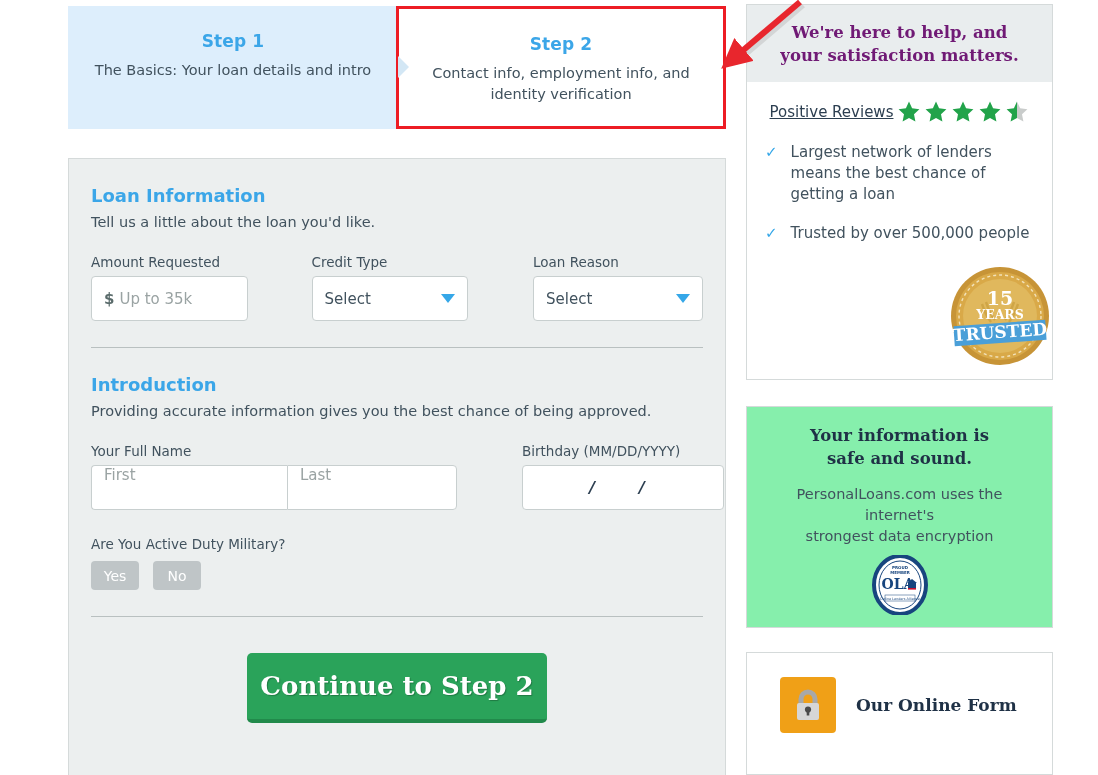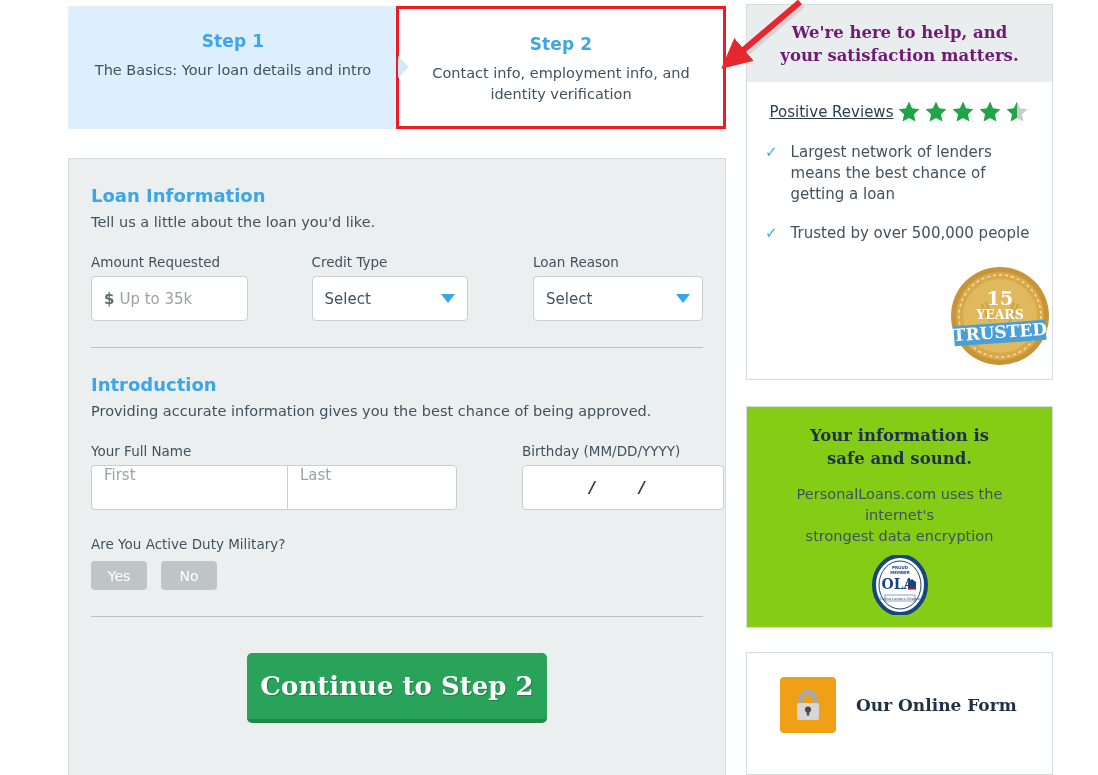--- a/index.html
+++ b/index.html
@@ -143,21 +143,21 @@
   }
   .bday-seg { width: 44px; text-align: center; }
   .bday-seg.yr { width: 56px; }
   .bday-slash { font-style: italic; color: #2c3e50; font-weight: 600;}
 
   .yn-btn {
     background: #bfc5c7;
     color: #ffffff;
     border: none;
     border-radius: 4px;
-    width: 56px; height: 29px;
+    width: 48px; height: 29px;
     font-size: 14px;
     font-family: inherit;
     margin-right: 9px;
     cursor: pointer;
   }
 
   .continue-btn {
     display: block;
     margin: 0 auto;
     width: 300px; height: 70px;
@@ -223,21 +223,21 @@
     flex: 0 0 auto;
   }
   .bullet .txt {
     color: #41525e;
     font-size: 15px;
     line-height: 21px;
   }
   .badge-wrap { text-align: right; padding-top: 2px; }
 
   .safe-body {
-    background: #84cc16;
+    background: #86efac;
     height: 100%;
     padding: 17px 14px 0 14px;
     text-align: center;
   }
   .safe-title {
     font-family: "DejaVu Serif", "Liberation Serif", serif;
     font-weight: bold;
     font-size: 16.5px;
     line-height: 23px;
     color: #1f3146;

